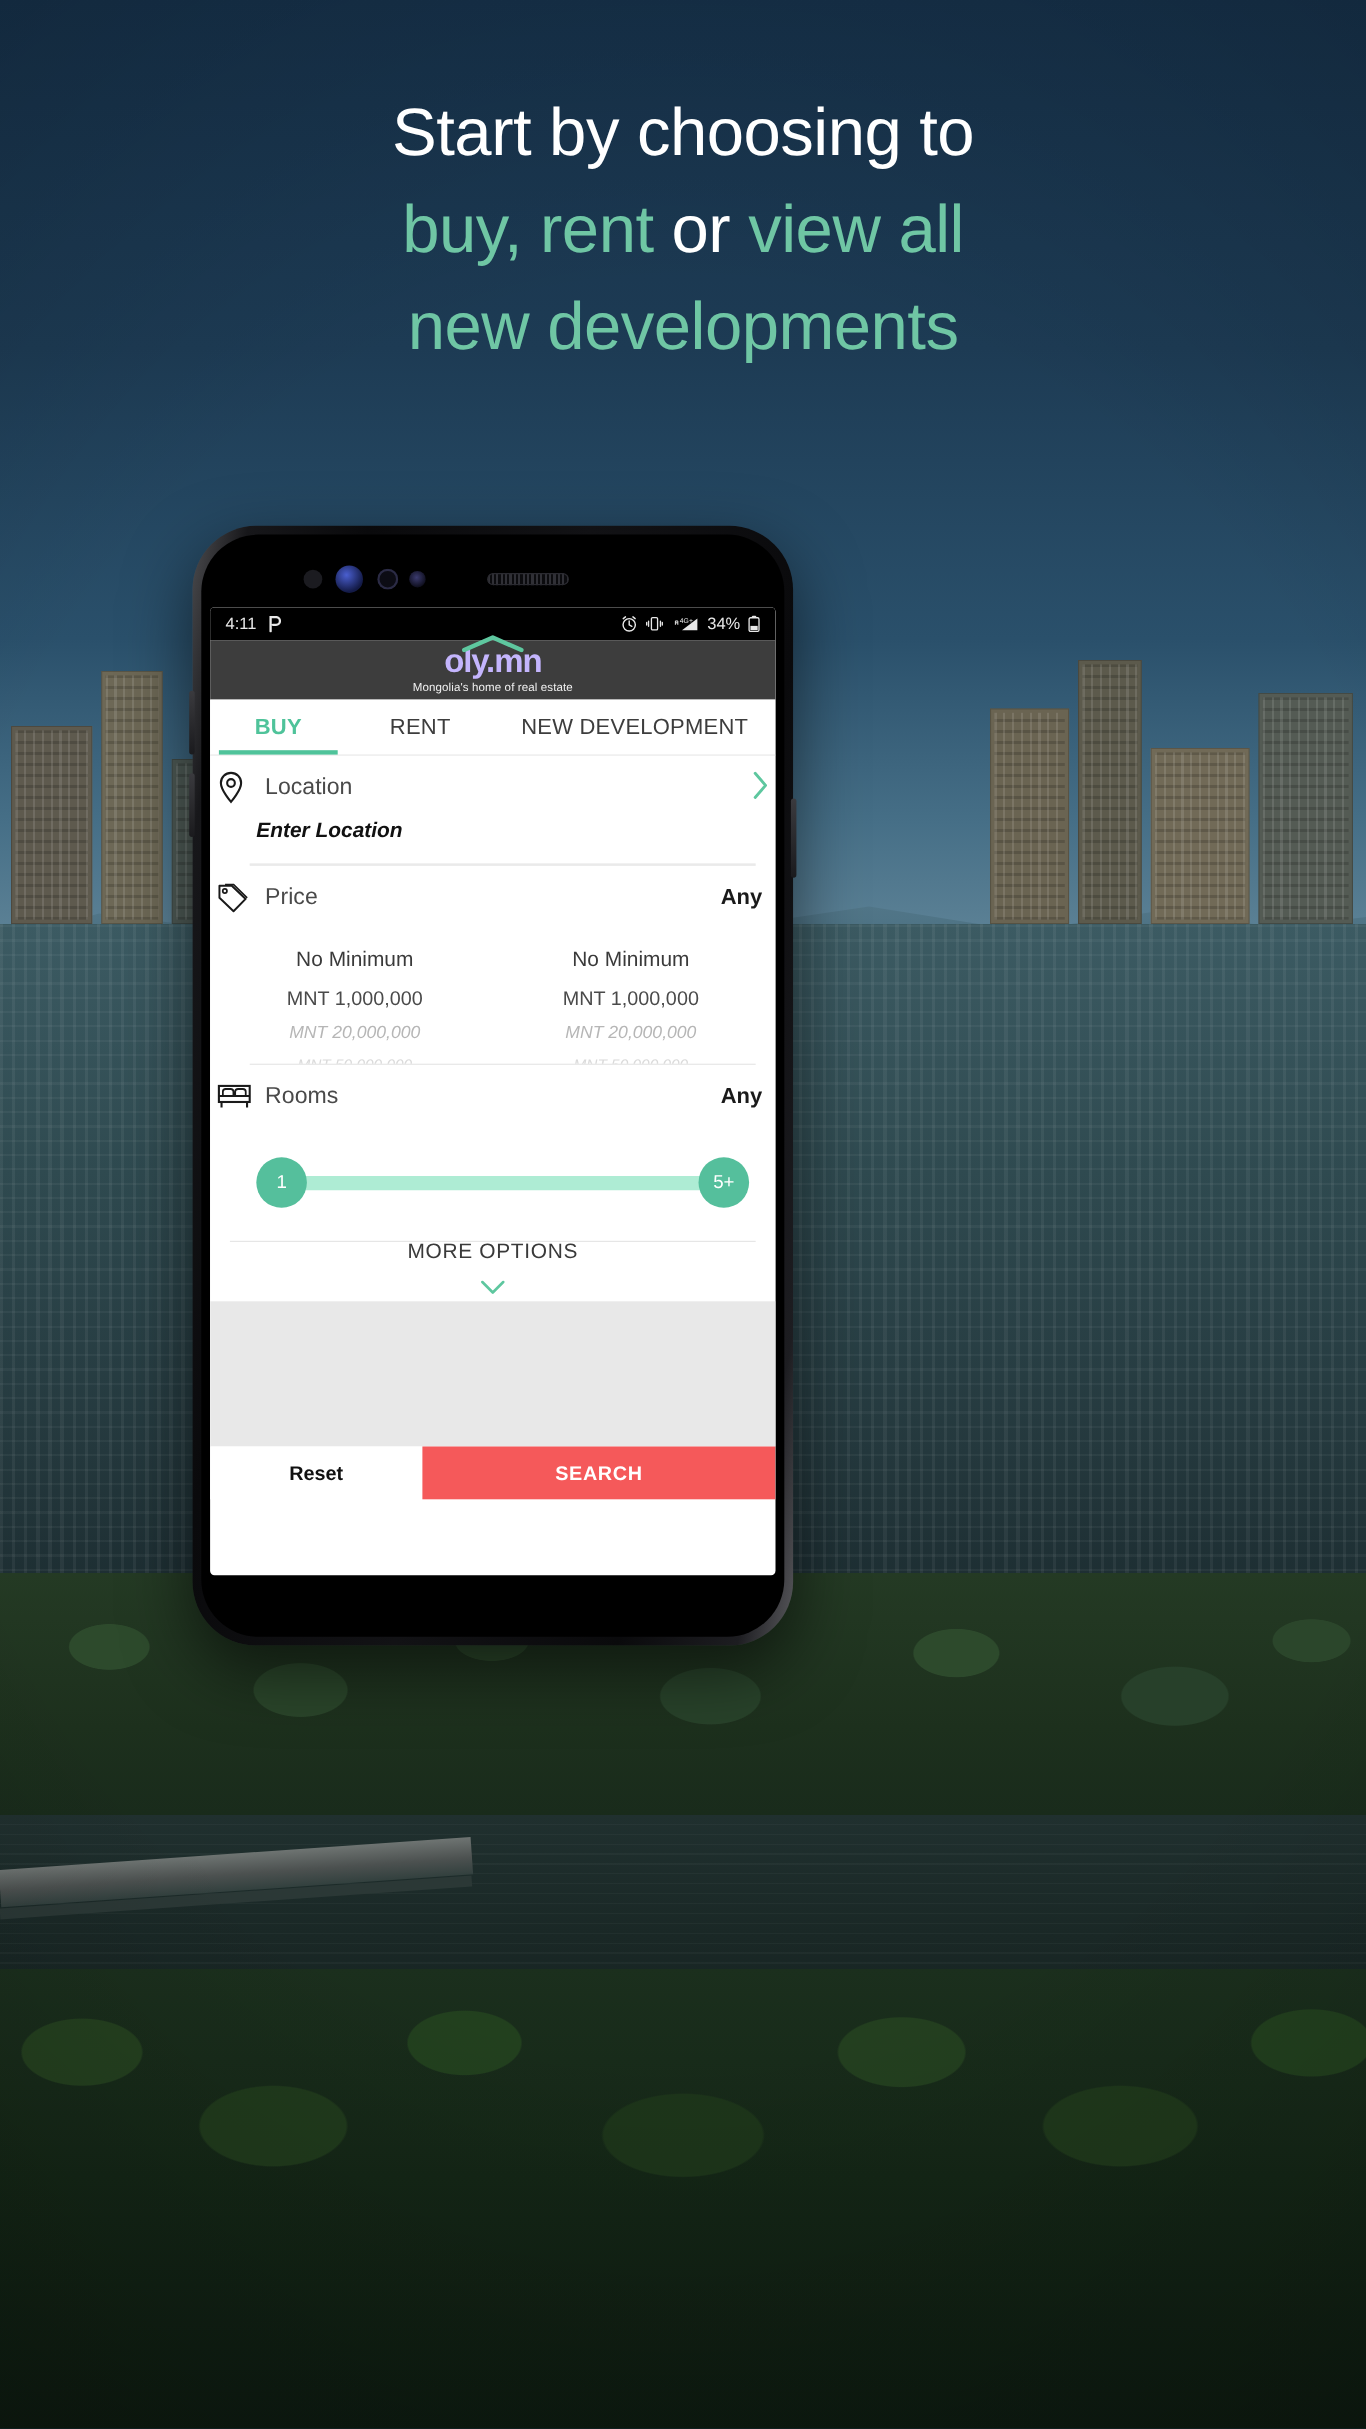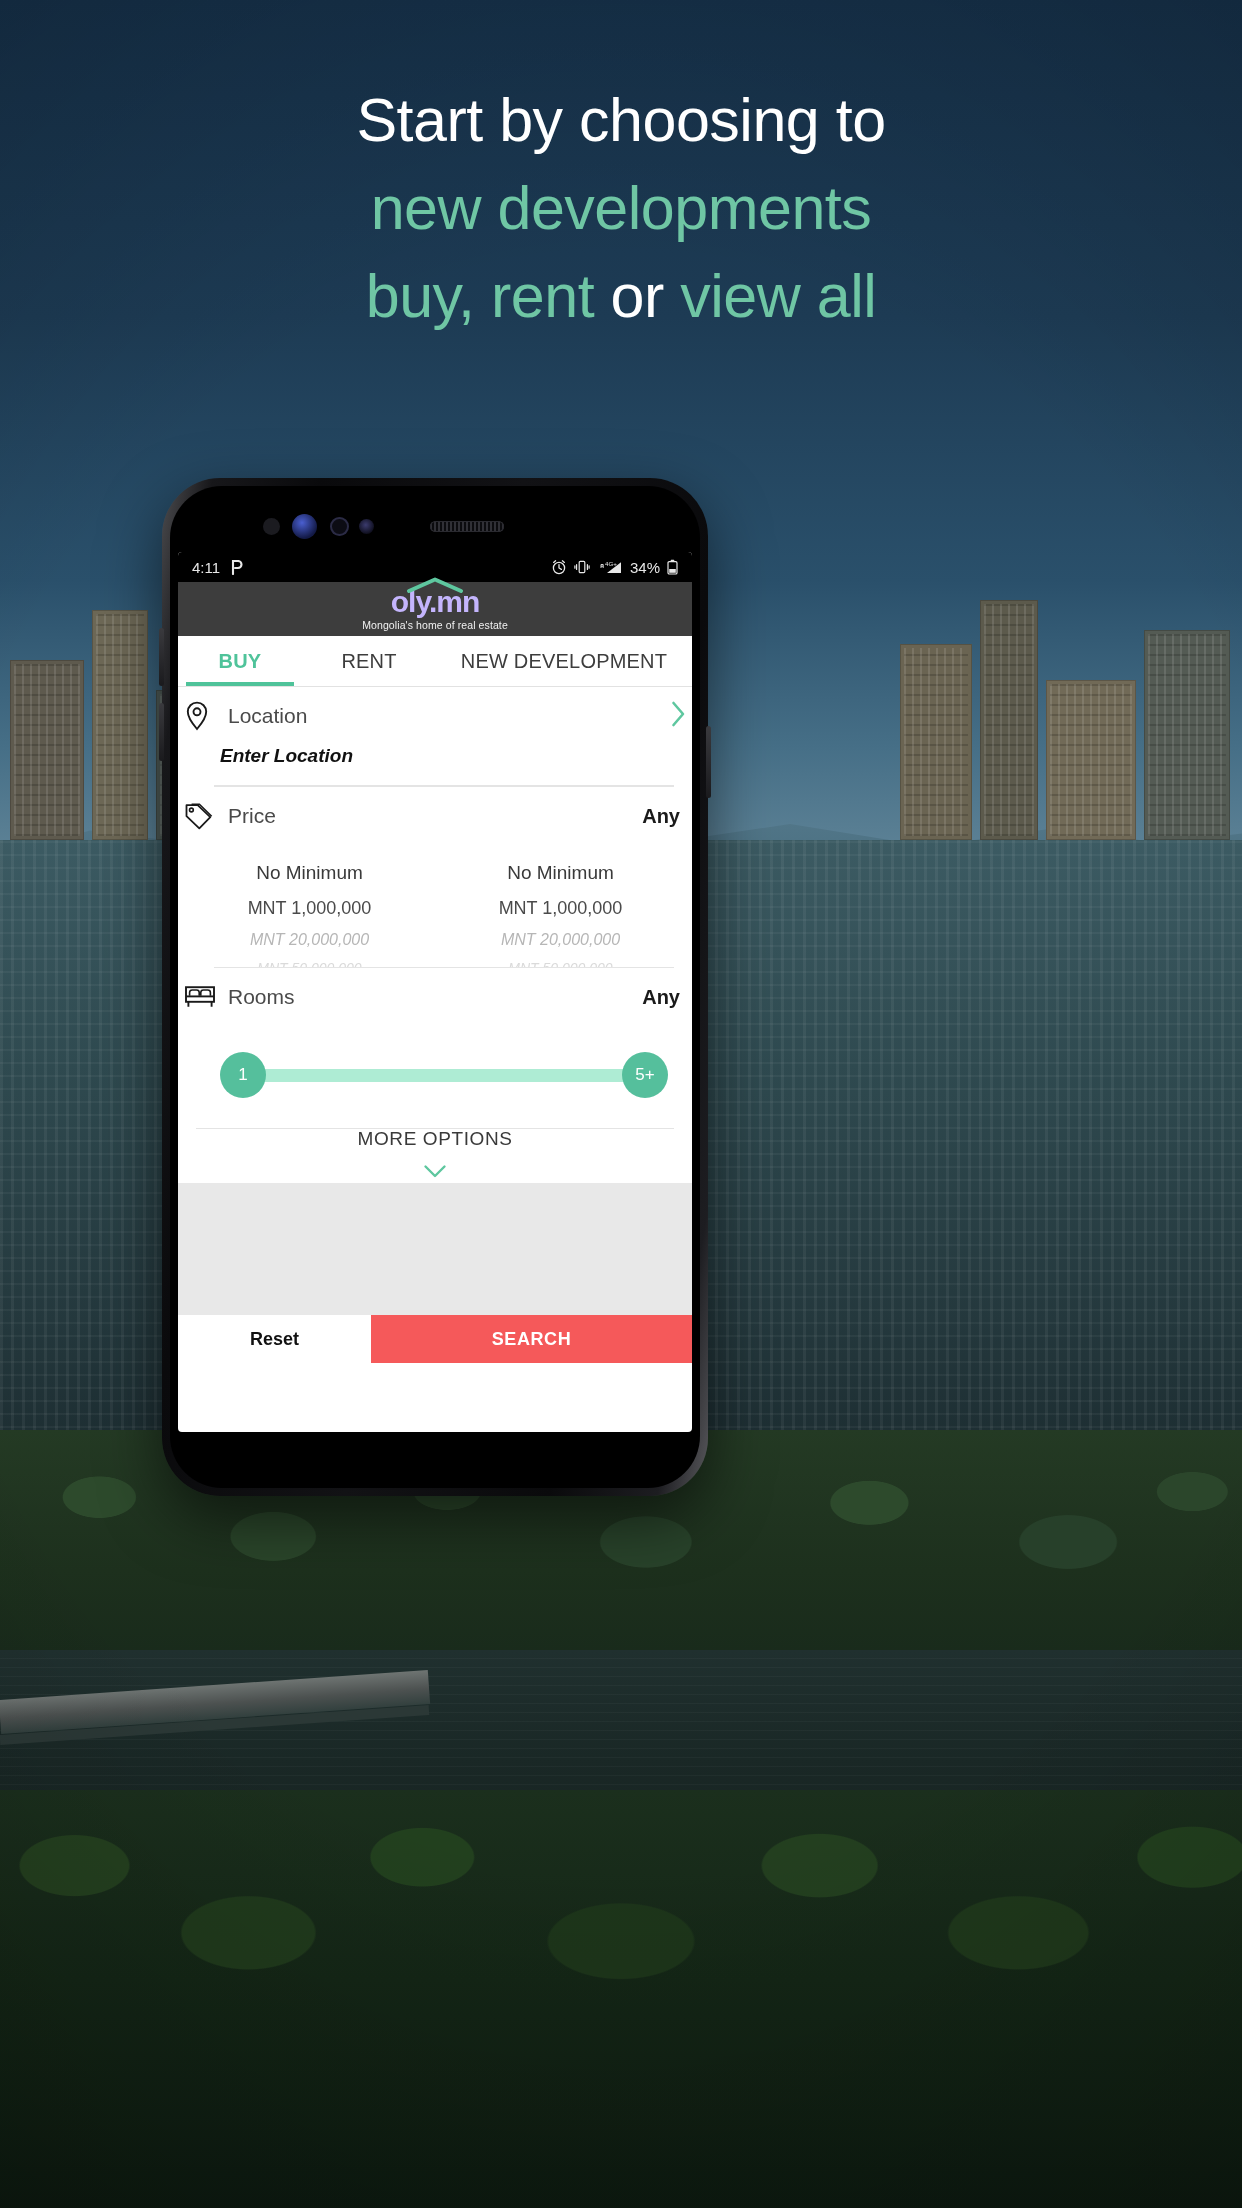--- a/index.html
+++ b/index.html
@@ -96,21 +96,21 @@
   
   #headline{
     position:absolute;left:0;top:76px;width:1242px;text-align:center;
     font-size:61px;line-height:88px;font-weight:400;letter-spacing:-0.5px;
     color:#ffffff;
   }
   .tealword{color:#6fc6a4;}
 
   
   #phone{
-    position:absolute;left:162px;top:478px;width:546px;height:1018px;
+    position:absolute;left:175px;top:478px;width:546px;height:1018px;
   }
   .phone-body{
     position:absolute;inset:0;border-radius:58px;
     background:linear-gradient(100deg,#4c4c4f 0%,#17171a 7%,#0a0a0c 22%,#121215 50%,#0a0a0c 78%,#1d1d21 93%,#5a5a5e 100%);
     box-shadow:0 22px 60px rgba(0,0,0,.55);
   }
   .phone-glass{
     position:absolute;left:8px;top:8px;right:8px;bottom:8px;border-radius:52px;
     background:#000;
     overflow:hidden;
@@ -251,24 +251,24 @@
   <div class="bridge2"></div>
   <div class="lowertrees"></div>
   <div class="vignette"></div>
 </div>
 
 <div id="headline">
   <div>
     <span>Start by choosing to</span>
   </div>
   <div>
-    <span class="tealword">new developments</span>
+    <span class="tealword">buy, rent</span><span> or </span><span class="tealword">view all</span>
   </div>
   <div>
-    <span class="tealword">buy, rent</span><span> or </span><span class="tealword">view all</span>
+    <span class="tealword">new developments</span>
   </div>
 </div>
 
 <div id="phone">
   <div class="phone-body"></div>
   <div class="btn-side btn-l1"></div>
   <div class="btn-side btn-l2"></div>
   <div class="btn-side btn-r1"></div>
 
   <div class="phone-glass">

